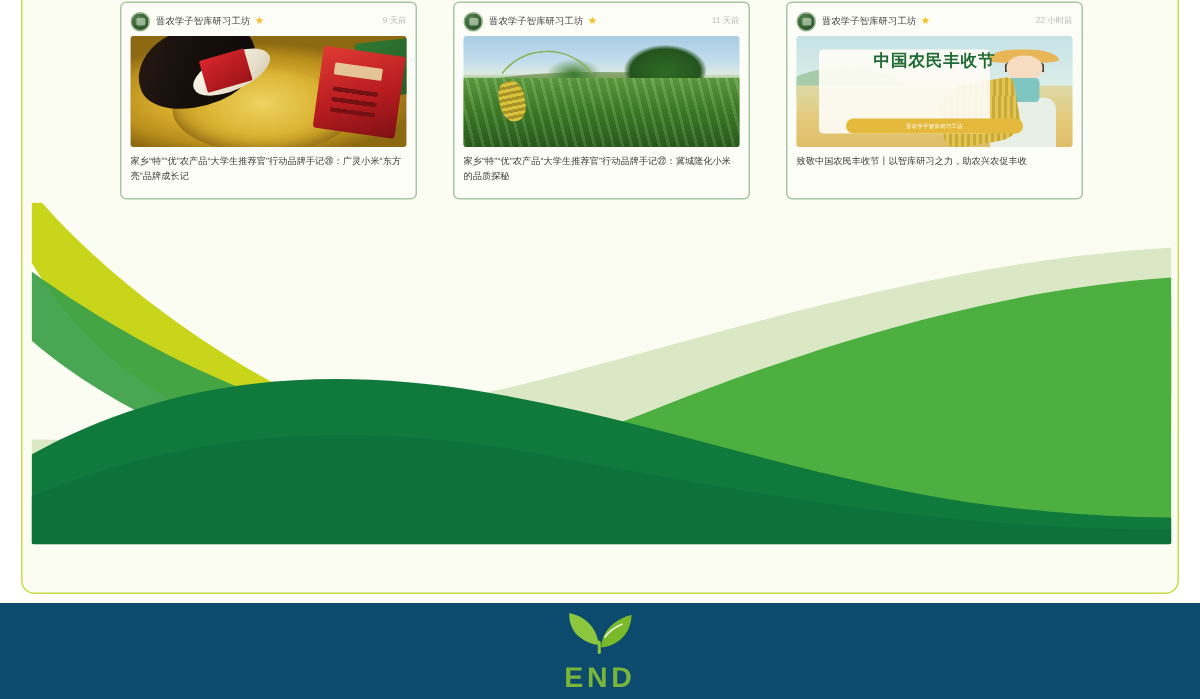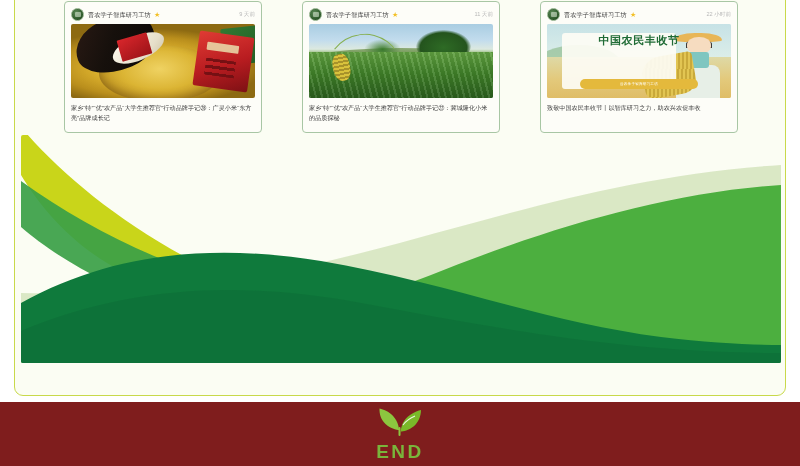--- a/index.html
+++ b/index.html
@@ -31,21 +31,21 @@
 
   
   #card-strip {
     position: absolute;
     left: 0;
     top: 16px;
     width: 772px;
     height: 132px;
     display: flex;
     justify-content: center;
-    gap: 40px;
+    gap: 24px;
   }
 
   .post-card {
     width: 198px;
     height: 132px;
     background: #fdfdf8;
     border: 1px solid #a8c6a4;
     border-radius: 4px;
     box-sizing: border-box;
     padding: 5px 6px 4px 6px;
@@ -401,21 +401,21 @@
   #end-block {
     position: absolute;
     left: 0;
     top: 402px;
     width: 800px;
     height: 64px;
     display: flex;
     flex-direction: column;
     align-items: center;
     justify-content: flex-start;
-    background: #7f1d1d;
+    background: #0c4a6e;
   }
   #sprout-icon { margin-top: 4px; }
   #end-label {
     margin-top: 1px;
     font-size: 19px;
     font-weight: bold;
     letter-spacing: 2.5px;
     color: #79b53b;
     line-height: 22px;
   }

